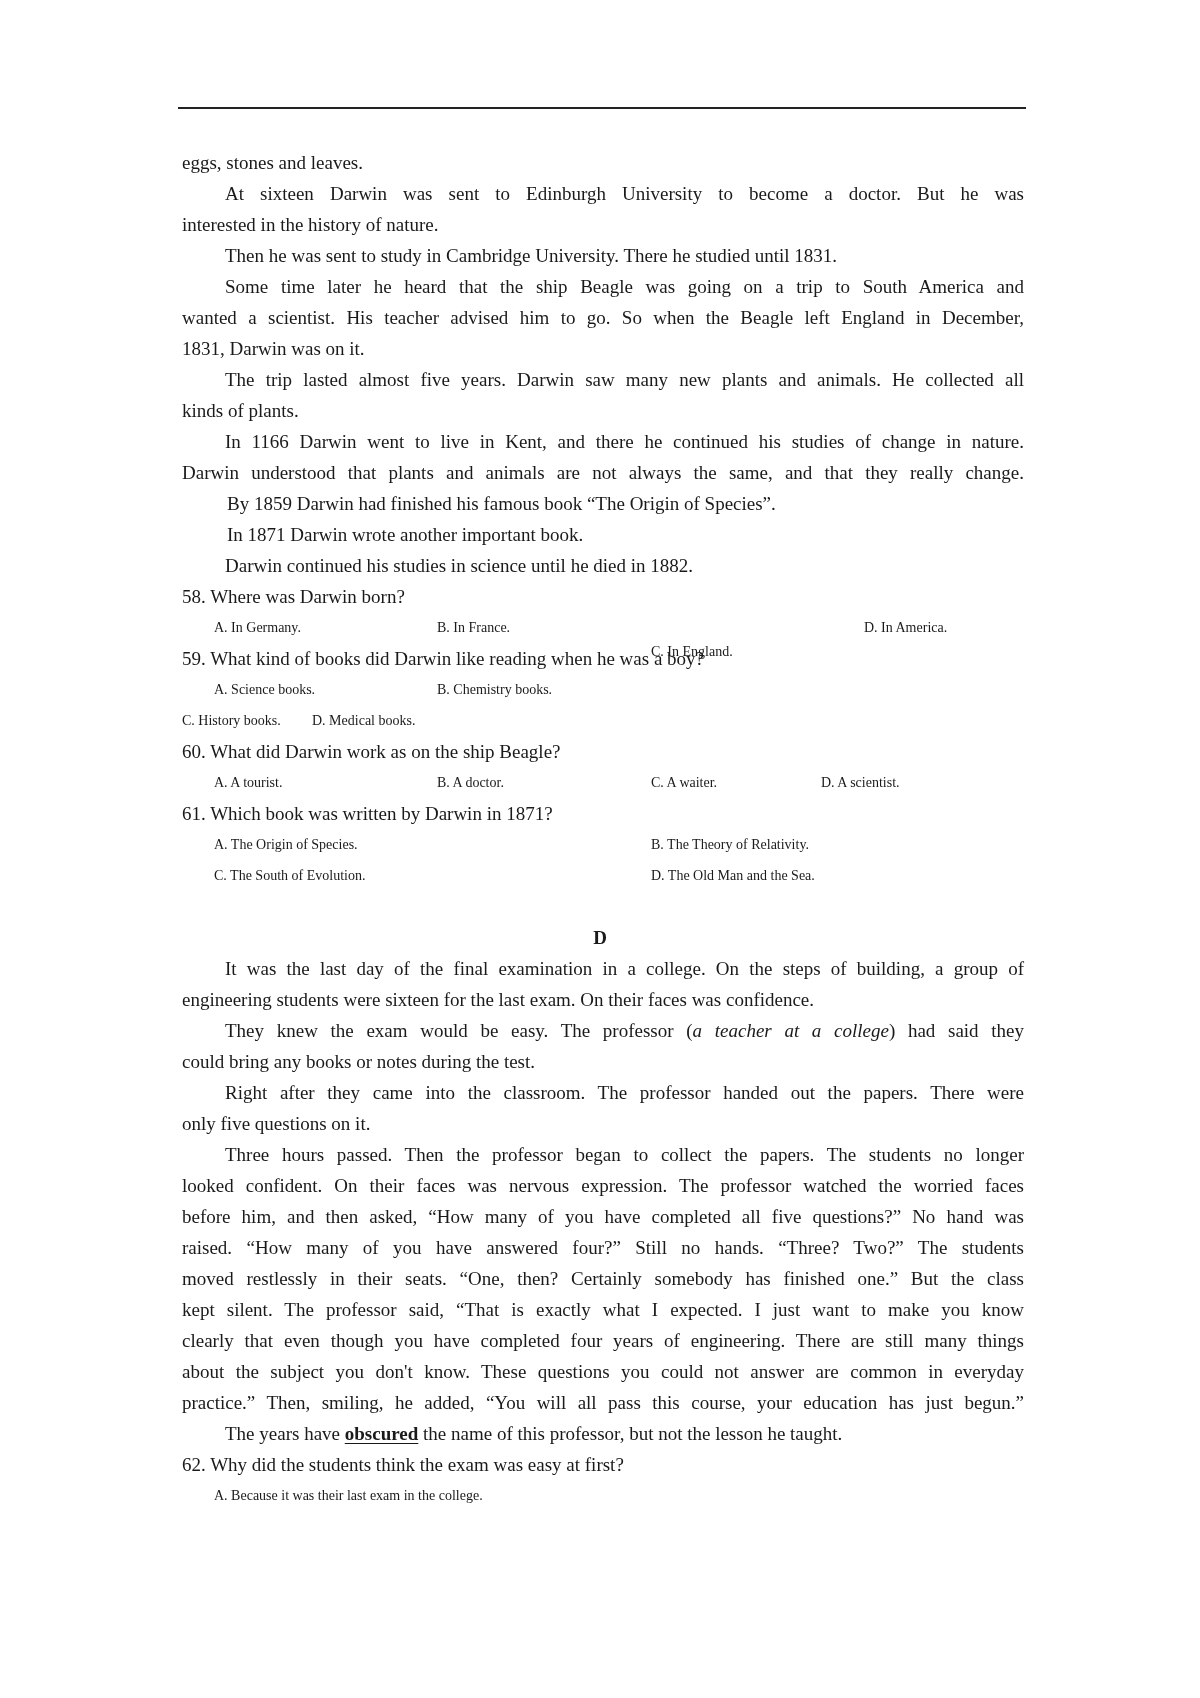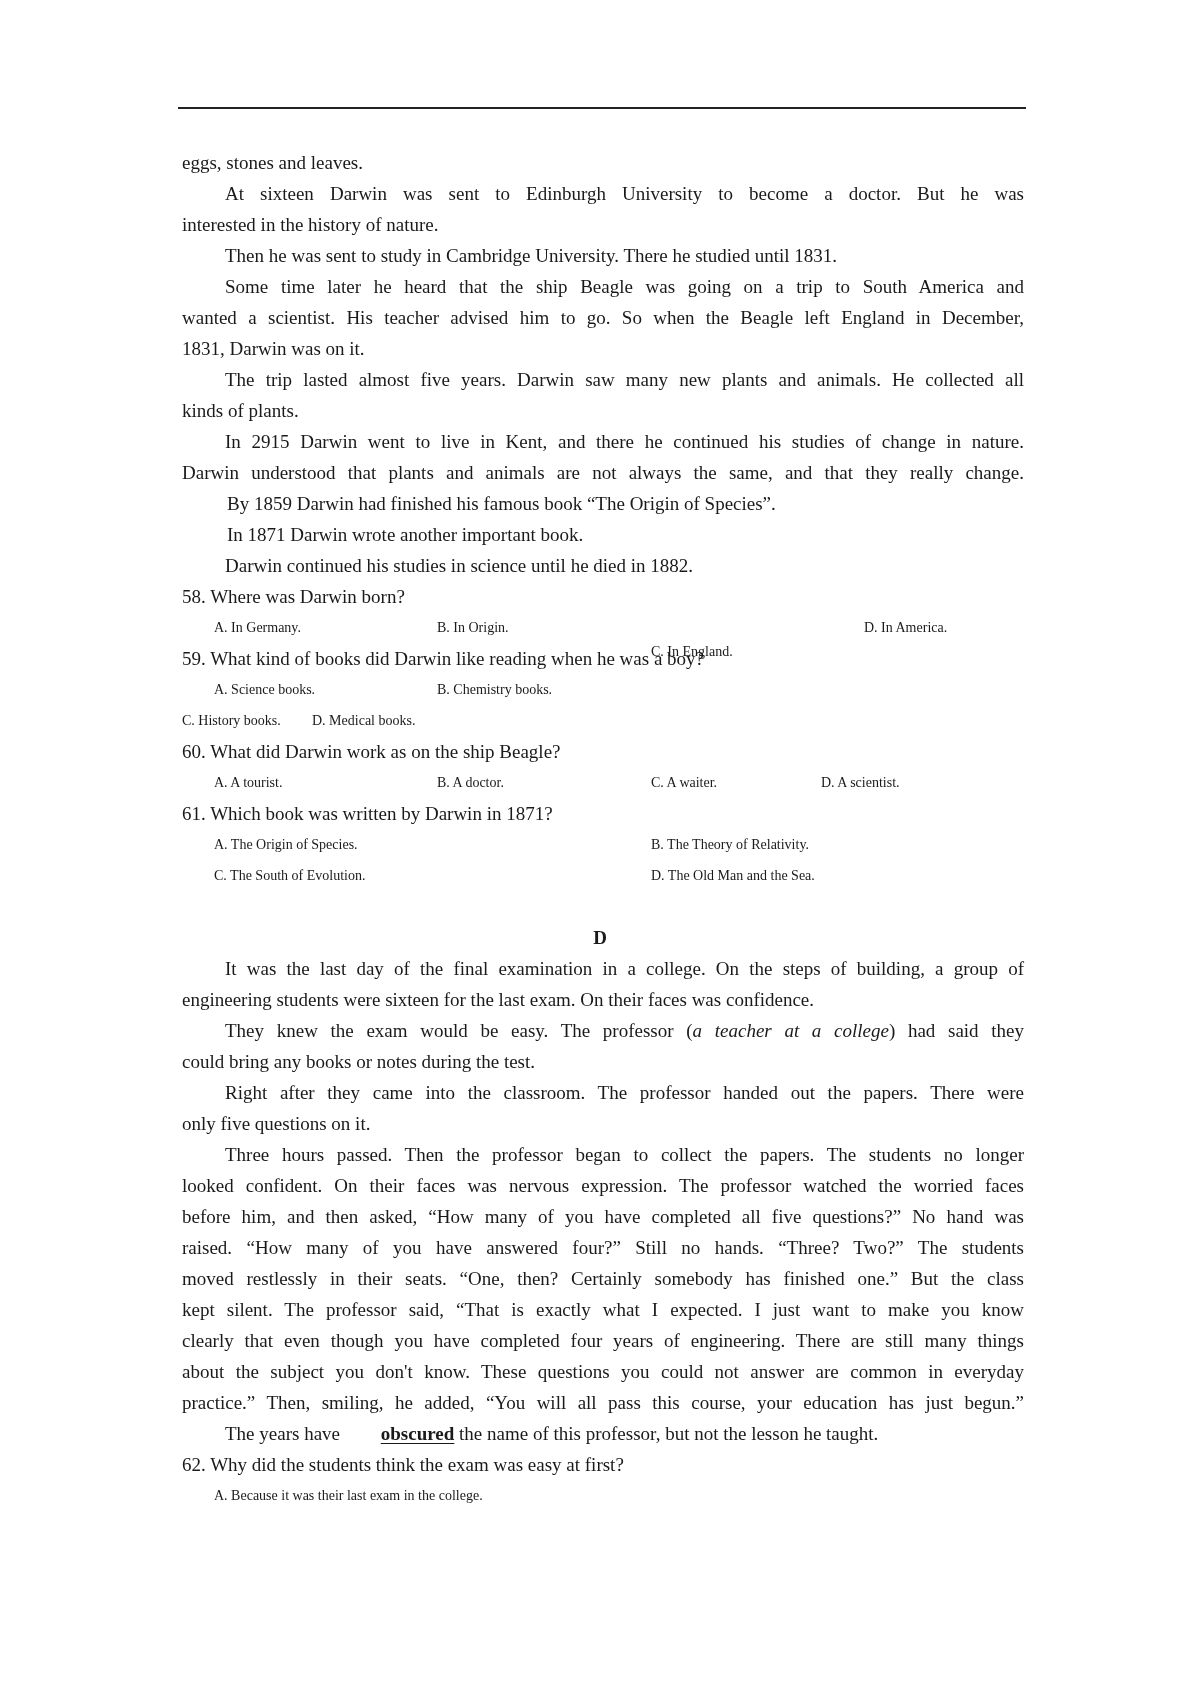--- a/index.html
+++ b/index.html
@@ -32,49 +32,49 @@
       white-space: nowrap;
     }
     .justify {
       text-align: justify;
       text-align-last: justify;
       white-space: normal;
     }
     .indent { left: 225px; width: 799px; }
     .opt { position: absolute; font-size: 14px; line-height: 24px; white-space: nowrap; }
     .center { left: 0; width: 1200px; text-align: center; font-weight: bold; }
-    .under-bold { font-weight: bold; text-decoration: underline; text-underline-offset: 3px; margin-left: 36px; }
+    .under-bold { font-weight: bold; text-decoration: underline; text-underline-offset: 3px; }
     i { font-style: italic; }
   </style>
 </head>
 <body>
 
 <div class="header-rule"></div>
 
 <div>
   <div class="line" style="top:151px">eggs, stones and leaves.</div>
   <div class="line indent justify" style="top:182px">At sixteen Darwin was sent to Edinburgh University to become a doctor. But he was</div>
   <div class="line" style="top:213px">interested in the history of nature.</div>
   <div class="line indent" style="top:244px">Then he was sent to study in Cambridge University. There he studied until 1831.</div>
   <div class="line indent justify" style="top:275px">Some time later he heard that the ship Beagle was going on a trip to South America and</div>
   <div class="line justify" style="top:306px">wanted a scientist. His teacher advised him to go. So when the Beagle left England in December,</div>
   <div class="line" style="top:337px">1831, Darwin was on it.</div>
   <div class="line indent justify" style="top:368px">The trip lasted almost five years. Darwin saw many new plants and animals. He collected all</div>
   <div class="line" style="top:399px">kinds of plants.</div>
-  <div class="line indent justify" style="top:430px">In 2915 Darwin went to live in Kent, and there he continued his studies of change in nature.</div>
+  <div class="line indent justify" style="top:430px">In 1166 Darwin went to live in Kent, and there he continued his studies of change in nature.</div>
   <div class="line justify" style="top:461px">Darwin understood that plants and animals are not always the same, and that they really change.</div>
   <div class="line" style="top:492px; left:227px">By 1859 Darwin had finished his famous book “The Origin of Species”.</div>
   <div class="line" style="top:523px; left:227px">In 1871 Darwin wrote another important book.</div>
   <div class="line indent" style="top:554px">Darwin continued his studies in science until he died in 1882.</div>
 </div>
 
 <div>
   <div class="line" style="top:585px">58. Where was Darwin born?</div>
   <div class="opt" style="top:616px; left:214px">A. In Germany.</div>
-  <div class="opt" style="top:616px; left:437px">B. In Origin.</div>
+  <div class="opt" style="top:616px; left:437px">B. In France.</div>
   <div class="opt" style="top:640px; left:651px">C. In England.</div>
   <div class="opt" style="top:616px; left:864px">D. In America.</div>
 
   <div class="line" style="top:647px">59. What kind of books did Darwin like reading when he was a boy?</div>
   <div class="opt" style="top:678px; left:214px">A. Science books.</div>
   <div class="opt" style="top:678px; left:437px">B. Chemistry books.</div>
   <div class="opt" style="top:709px; left:182px">C. History books.</div>
   <div class="opt" style="top:709px; left:312px">D. Medical books.</div>
 
   <div class="line" style="top:740px">60. What did Darwin work as on the ship Beagle?</div>

